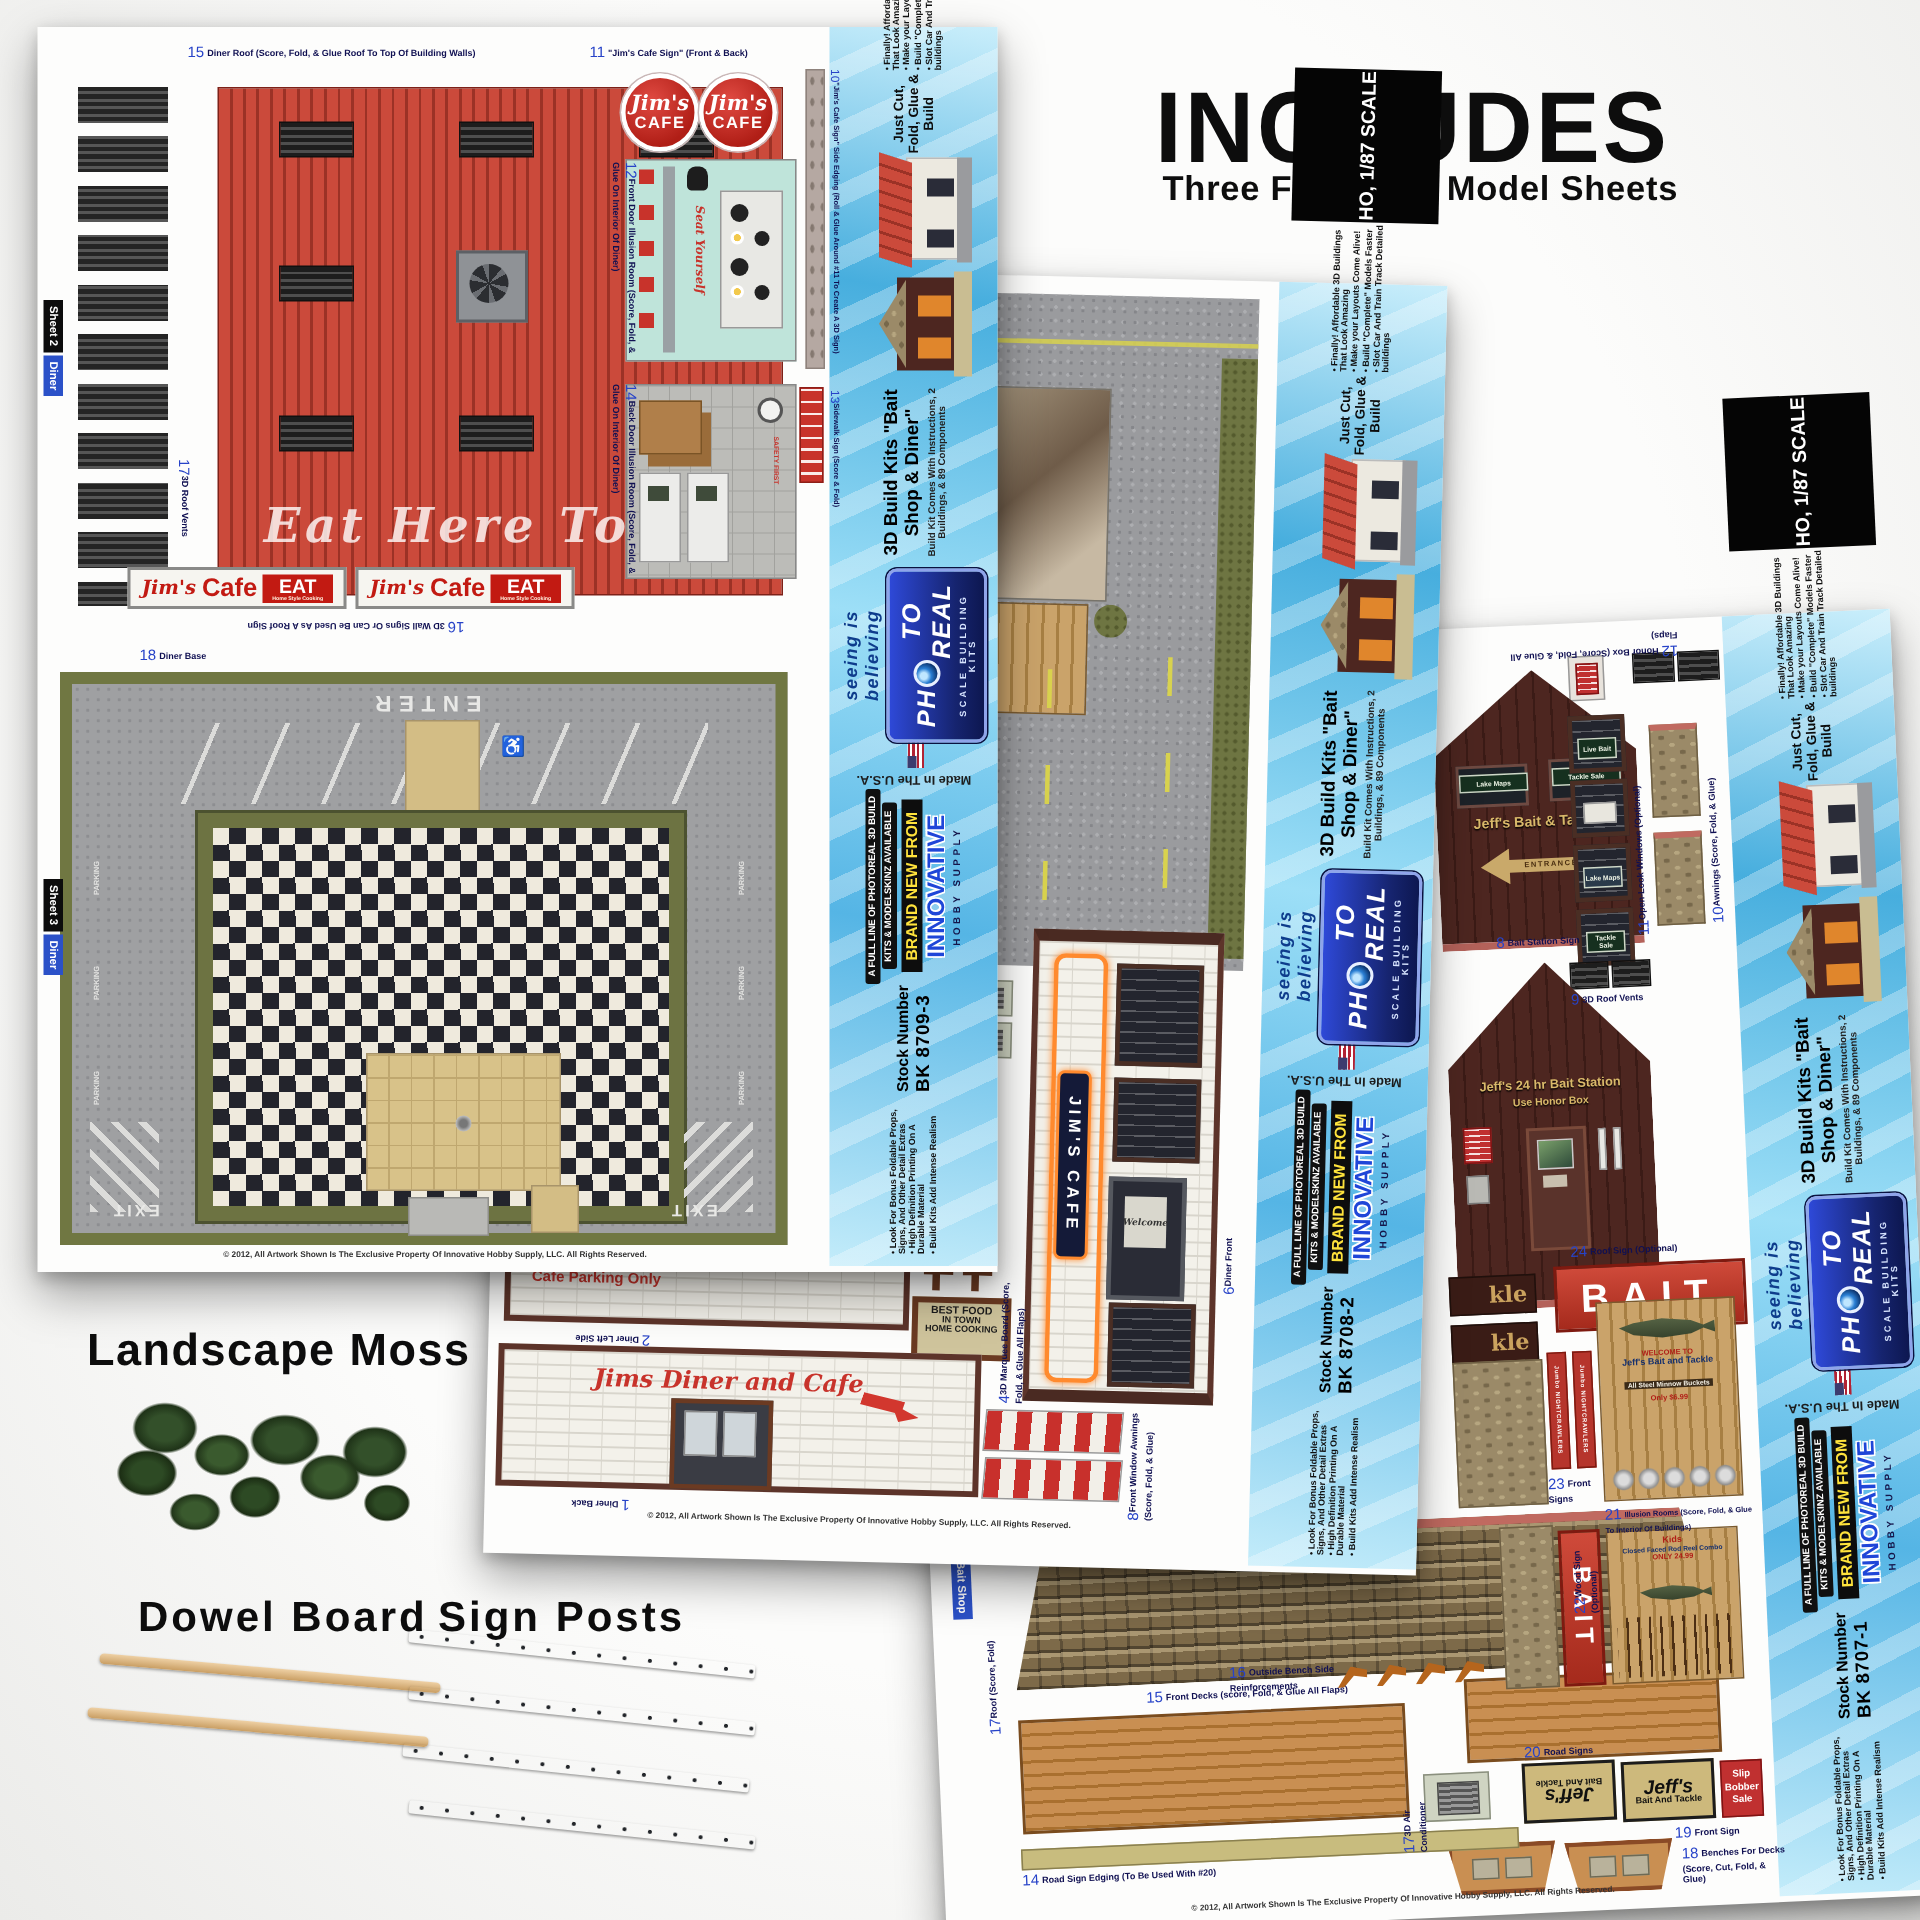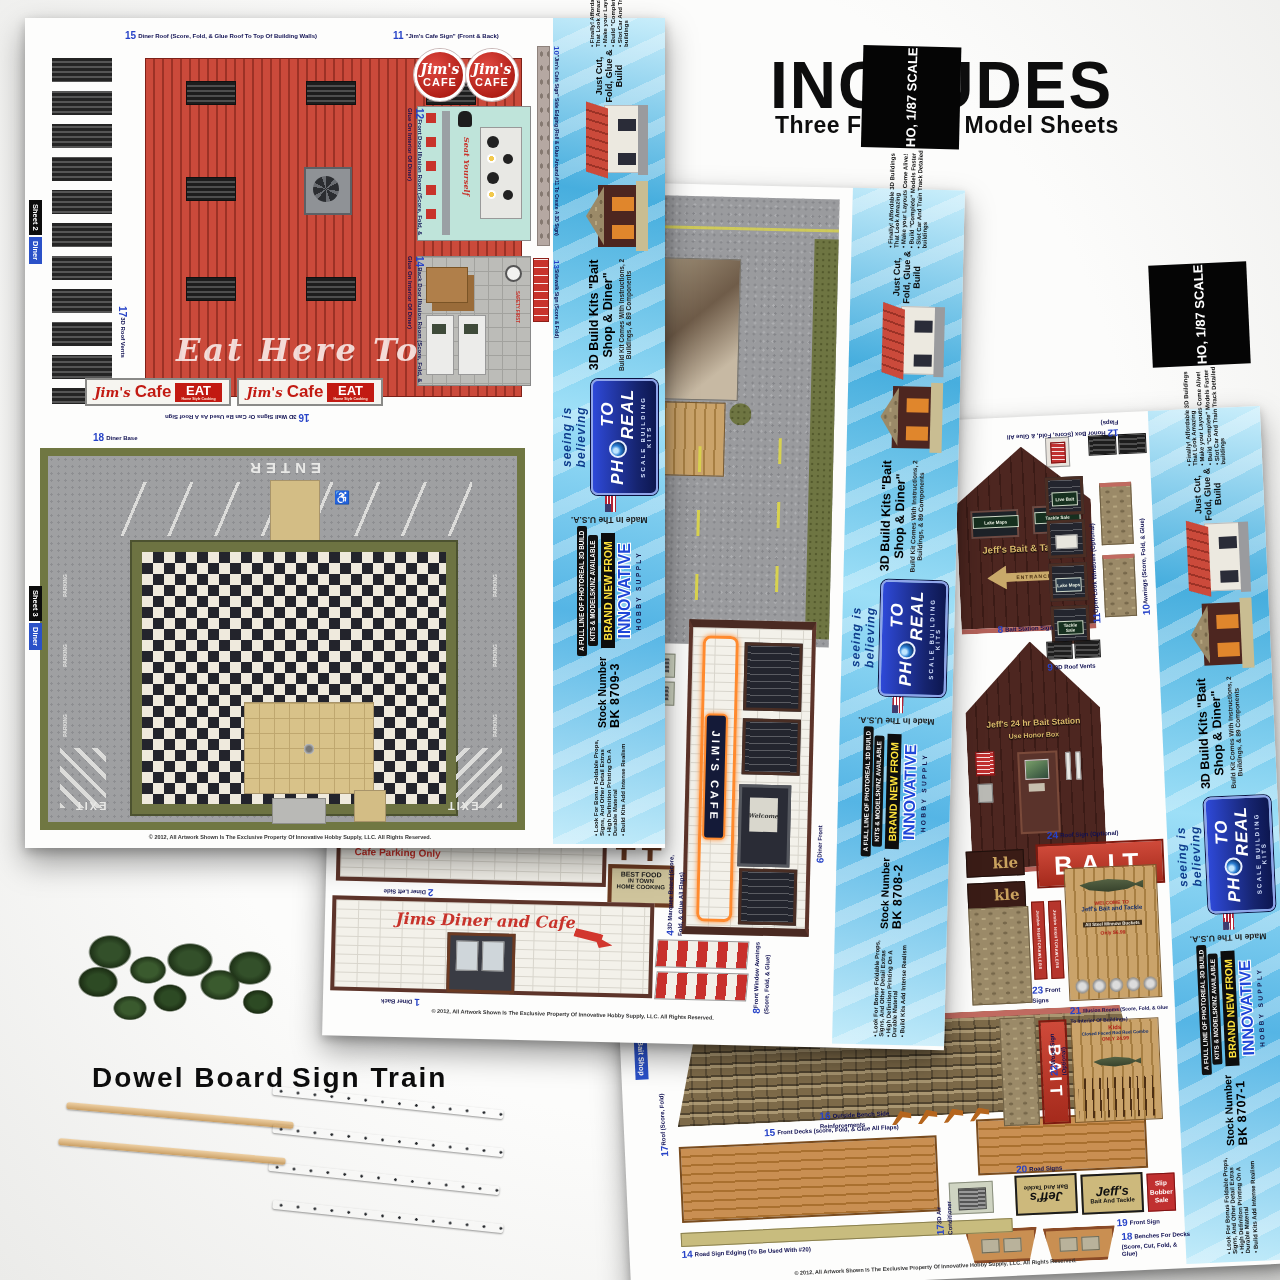--- a/index.html
+++ b/index.html
@@ -3,21 +3,21 @@
 <meta charset="utf-8">
 <style>
   html,body{margin:0;padding:0;background:#e9e9e7;}
   #canvas{position:relative;width:1280px;height:1280px;overflow:hidden;
     background:radial-gradient(ellipse at 50% 42%,#fcfcfb 55%,#ebebe9);
     font-family:"Liberation Sans",sans-serif;}
   .sheet{position:absolute;background:#fdfdfc;
     box-shadow:0 14px 30px rgba(0,0,0,.38),0 4px 10px rgba(0,0,0,.22);}
   .abs{position:absolute;}
   .pl{position:absolute;color:#101052;font-weight:700;font-size:6px;line-height:1.25;z-index:5;}
-  .pn{color:#2743c8;font-size:10px;font-weight:700;margin-right:2px;vertical-align:-1px;}
+  .pn{color:#2743c8;font-size:10px;font-weight:400;margin-right:2px;vertical-align:-1px;}
   .vd{writing-mode:vertical-rl;}
   .vu{writing-mode:vertical-rl;transform:rotate(180deg);}
   .r180{transform:rotate(180deg);}
   .cr{position:absolute;font-size:5.5px;color:#333;font-weight:700;text-align:center;z-index:6;}
   .script{font-family:"DejaVu Serif",serif;font-style:italic;font-weight:700;}
 
   
   .redroof{background:repeating-linear-gradient(90deg,#cb4a3b 0 7px,#9c3226 7px 9px);border:1px solid #7e2118;}
   .vent{background:repeating-linear-gradient(180deg,#1d1d1d 0 3px,#4e4e4e 3px 5px);border:1px solid #111;}
   .ventcol{background:repeating-linear-gradient(180deg,#242424 0 3px,#565656 3px 5px);
@@ -662,36 +662,37 @@
           <div class="b1">Slot Car And Train Track Detailed buildings</div>
         </div>
 
       </div>
     </div>
   </div>
 
   <div class="headline" style="left:770px;top:48px;font-size:64px;transform:scaleY(1.05);">INCLUDES</div>
   <div class="headline" style="left:775px;top:112px;font-size:23px;letter-spacing:.5px;">Three Flexstock Model Sheets</div>
 
+  <div class="headline" style="left:58px;top:884px;font-size:30px;letter-spacing:1px;">Landscape Moss</div>
   <div class="abs moss" style="left:70px;top:930px;width:220px;height:105px;
     background-image:
       radial-gradient(28px 22px at 40px 22px,#33502a 40%,#1f3318 70%,transparent 78%),
       radial-gradient(24px 18px at 78px 40px,#3a5a2e 40%,#22361a 70%,transparent 78%),
       radial-gradient(26px 20px at 28px 52px,#2d4a24 40%,#1c2e14 70%,transparent 78%),
       radial-gradient(30px 22px at 120px 30px,#33502a 40%,#1f3318 70%,transparent 78%),
       radial-gradient(26px 20px at 150px 55px,#3a5a2e 40%,#22361a 70%,transparent 78%),
       radial-gradient(22px 18px at 100px 68px,#2d4a24 40%,#1c2e14 70%,transparent 78%),
       radial-gradient(28px 22px at 180px 38px,#33502a 40%,#1f3318 70%,transparent 78%),
       radial-gradient(22px 16px at 60px 78px,#3a5a2e 40%,#22361a 70%,transparent 78%),
       radial-gradient(20px 16px at 188px 72px,#2d4a24 40%,#1c2e14 70%,transparent 78%);
     background-repeat:no-repeat;"></div>
 
   <div class="headline" style="left:92px;top:1062px;font-size:28px;">Dowel Board</div>
   <div class="dowel" style="left:66px;top:1112px;width:228px;transform:rotate(5deg);"></div>
   <div class="dowel" style="left:58px;top:1148px;width:228px;transform:rotate(5deg);"></div>
 
-  <div class="headline" style="left:292px;top:1062px;font-size:28px;">Sign Train</div>
+  <div class="headline" style="left:292px;top:1062px;font-size:28px;">Sign Posts</div>
   <div class="post" style="left:272px;top:1098px;width:232px;transform:rotate(6deg);"></div>
   <div class="post" style="left:272px;top:1136px;width:232px;transform:rotate(6deg);"></div>
   <div class="post" style="left:268px;top:1174px;width:232px;transform:rotate(6deg);"></div>
   <div class="post" style="left:272px;top:1212px;width:232px;transform:rotate(6deg);"></div>
 
 </div>
 
 </body></html>

